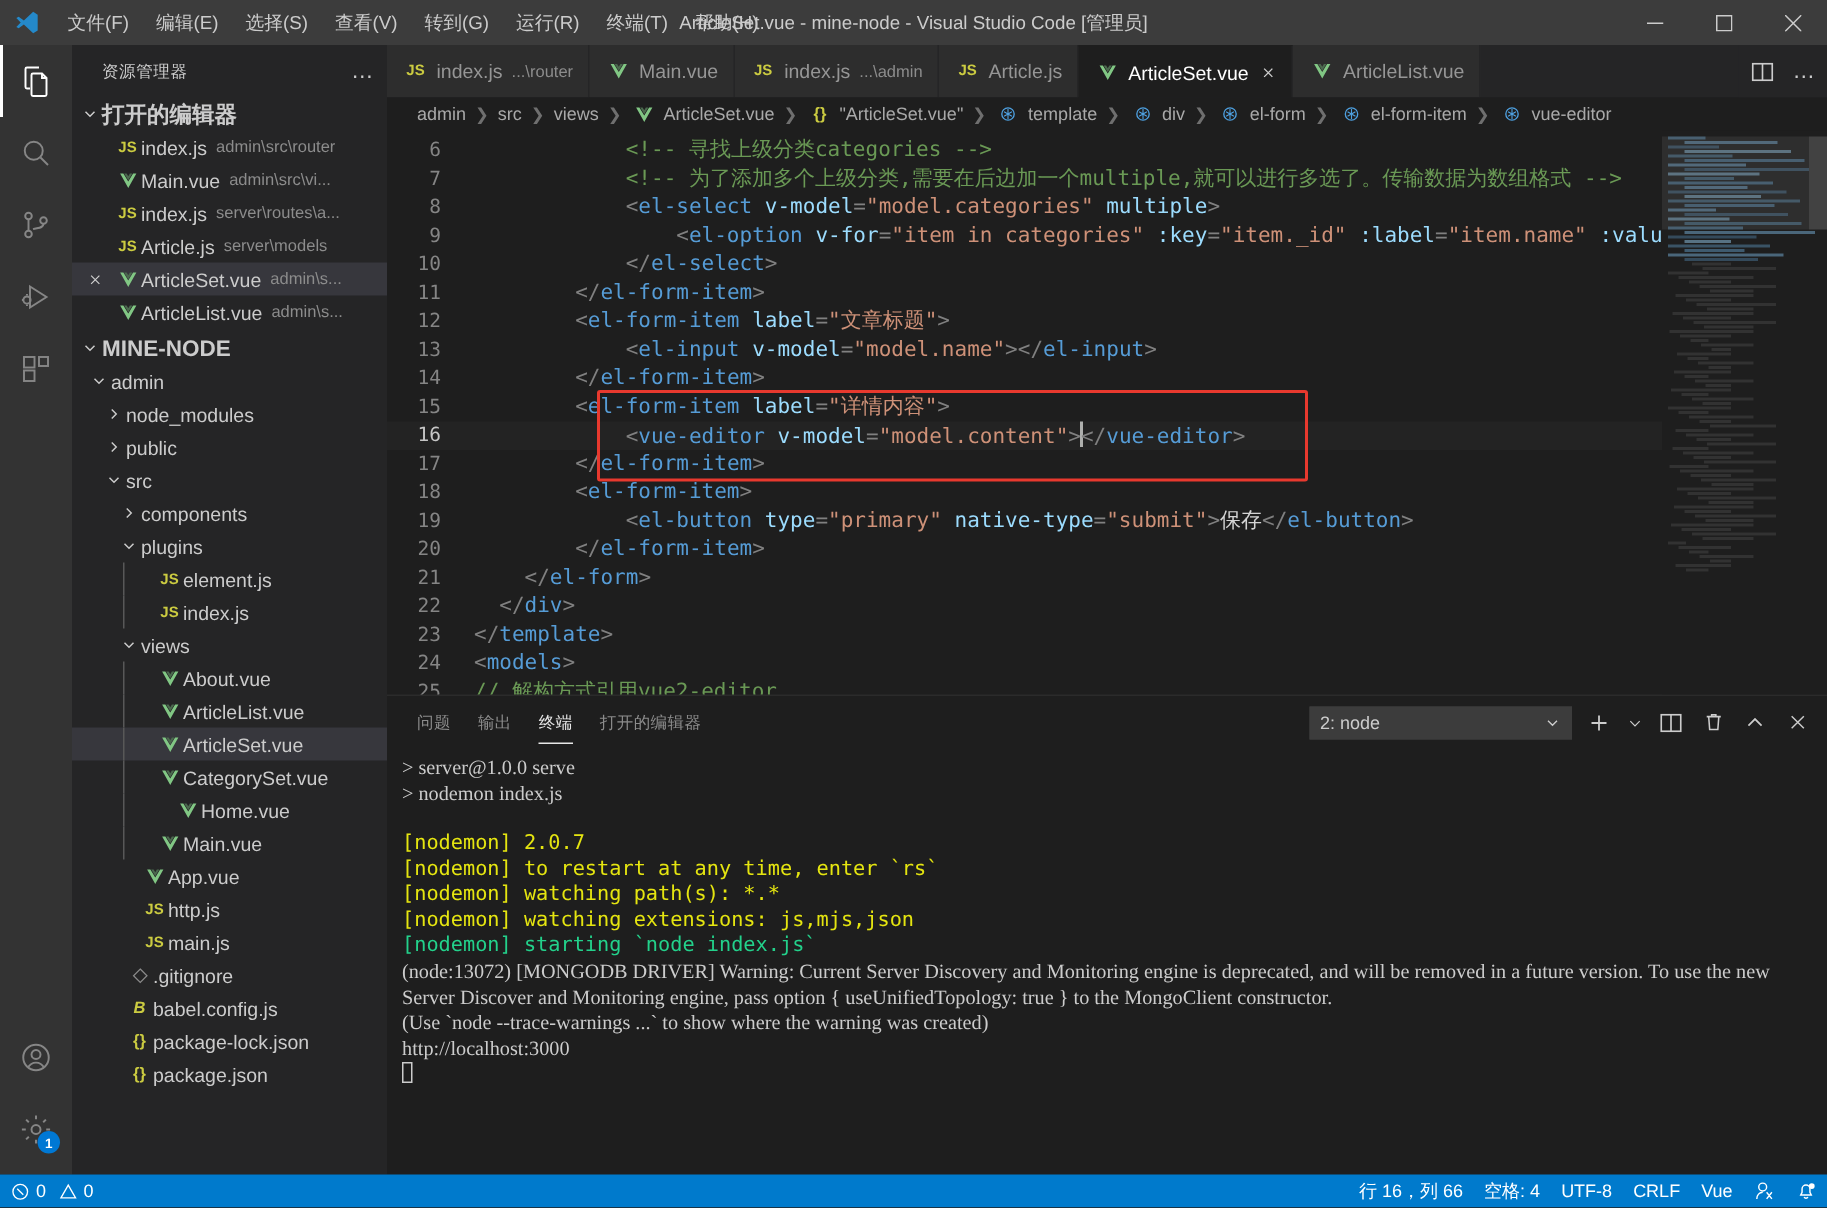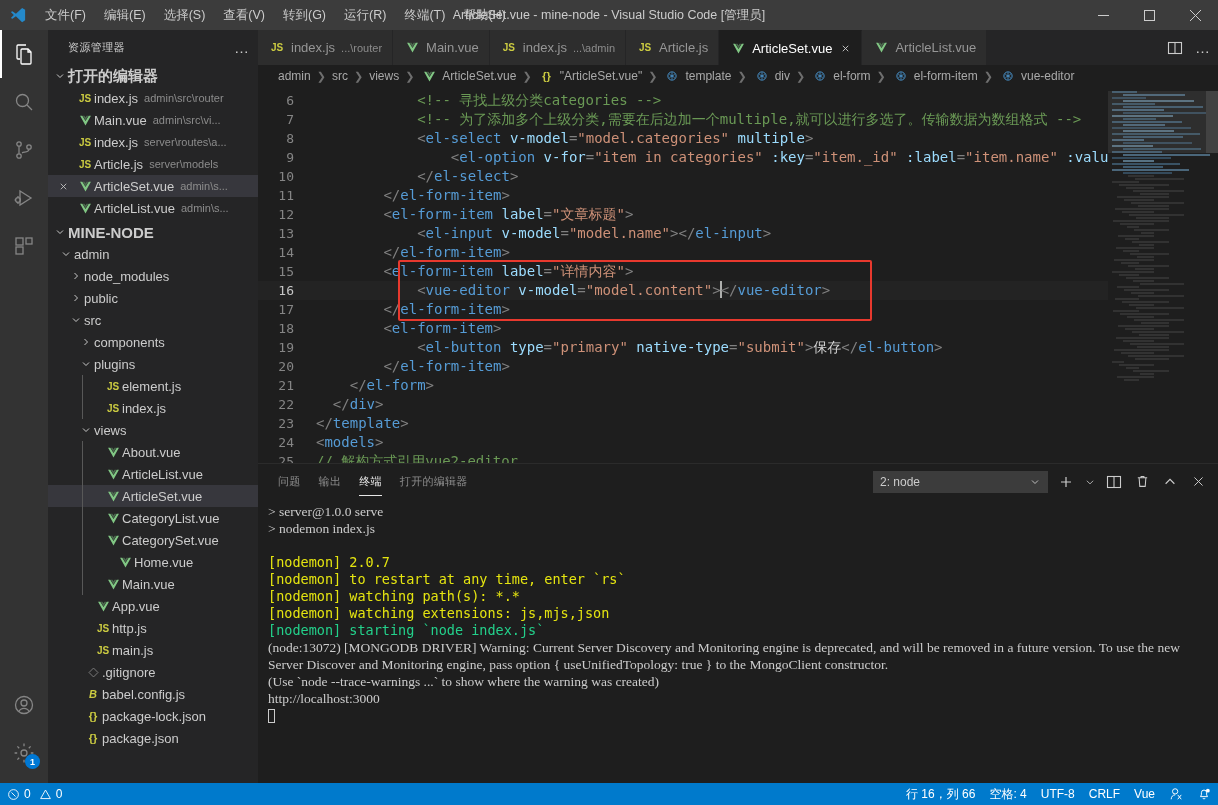--- a/index.html
+++ b/index.html
@@ -455,31 +455,20 @@
           <div class="row selected" style="padding-left: 40px;">
             <span class="tree-guide" style="left: 34px;"></span>
             <span class="twisty"></span>
             <span class="ficon vue">
               <svg width="13" height="13" viewBox="0 0 24 24">
                 <path d="M2 3h4l6 10 6-10h4L12 21z" fill="#81c784"></path>
                 <path d="M7 3h3l2 3.4L14 3h3l-5 8.4z" fill="#4b6a4e"></path>
               </svg>
             </span>
             <span class="fname">ArticleSet.vue</span>
-          </div>
-          <div class="row" style="padding-left: 40px;">
-            <span class="tree-guide" style="left: 34px;"></span>
-            <span class="twisty"></span>
-            <span class="ficon vue">
-              <svg width="13" height="13" viewBox="0 0 24 24">
-                <path d="M2 3h4l6 10 6-10h4L12 21z" fill="#81c784"></path>
-                <path d="M7 3h3l2 3.4L14 3h3l-5 8.4z" fill="#4b6a4e"></path>
-              </svg>
-            </span>
-            <span class="fname">CategoryList.vue</span>
           </div>
           <div class="row" style="padding-left: 40px;">
             <span class="tree-guide" style="left: 34px;"></span>
             <span class="twisty"></span>
             <span class="ficon vue">
               <svg width="13" height="13" viewBox="0 0 24 24">
                 <path d="M2 3h4l6 10 6-10h4L12 21z" fill="#81c784"></path>
                 <path d="M7 3h3l2 3.4L14 3h3l-5 8.4z" fill="#4b6a4e"></path>
               </svg>
             </span>

